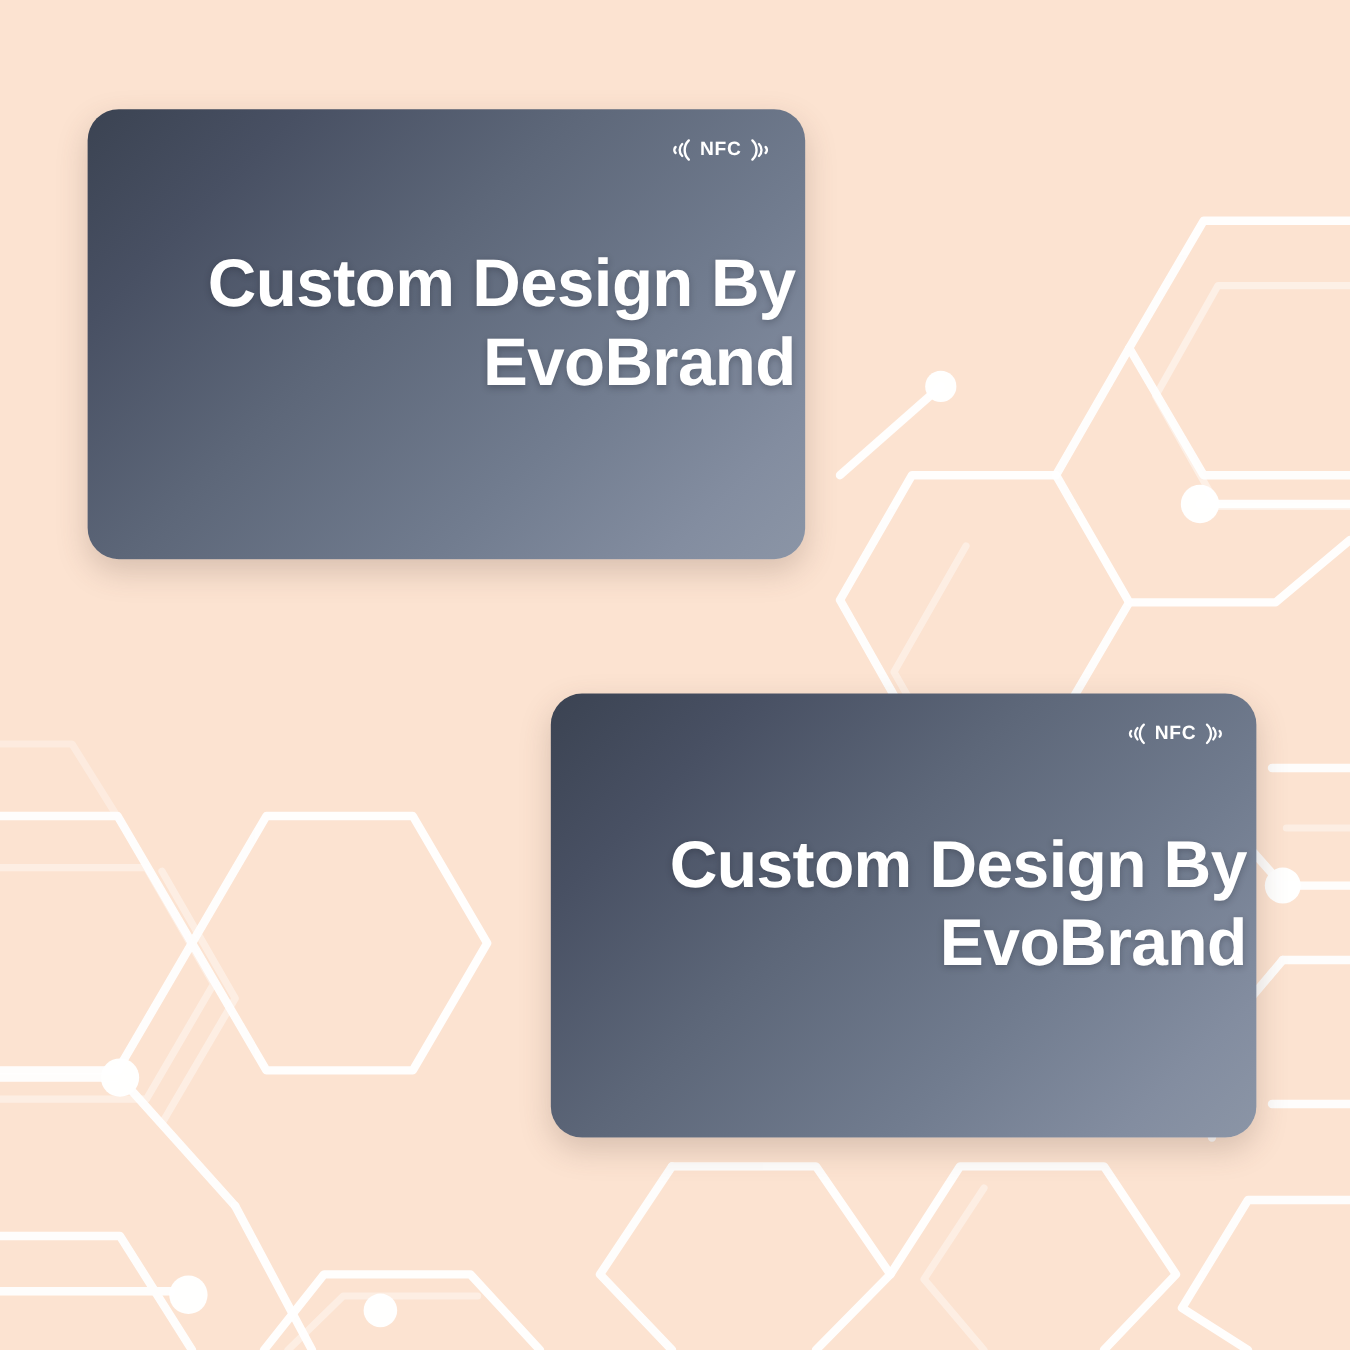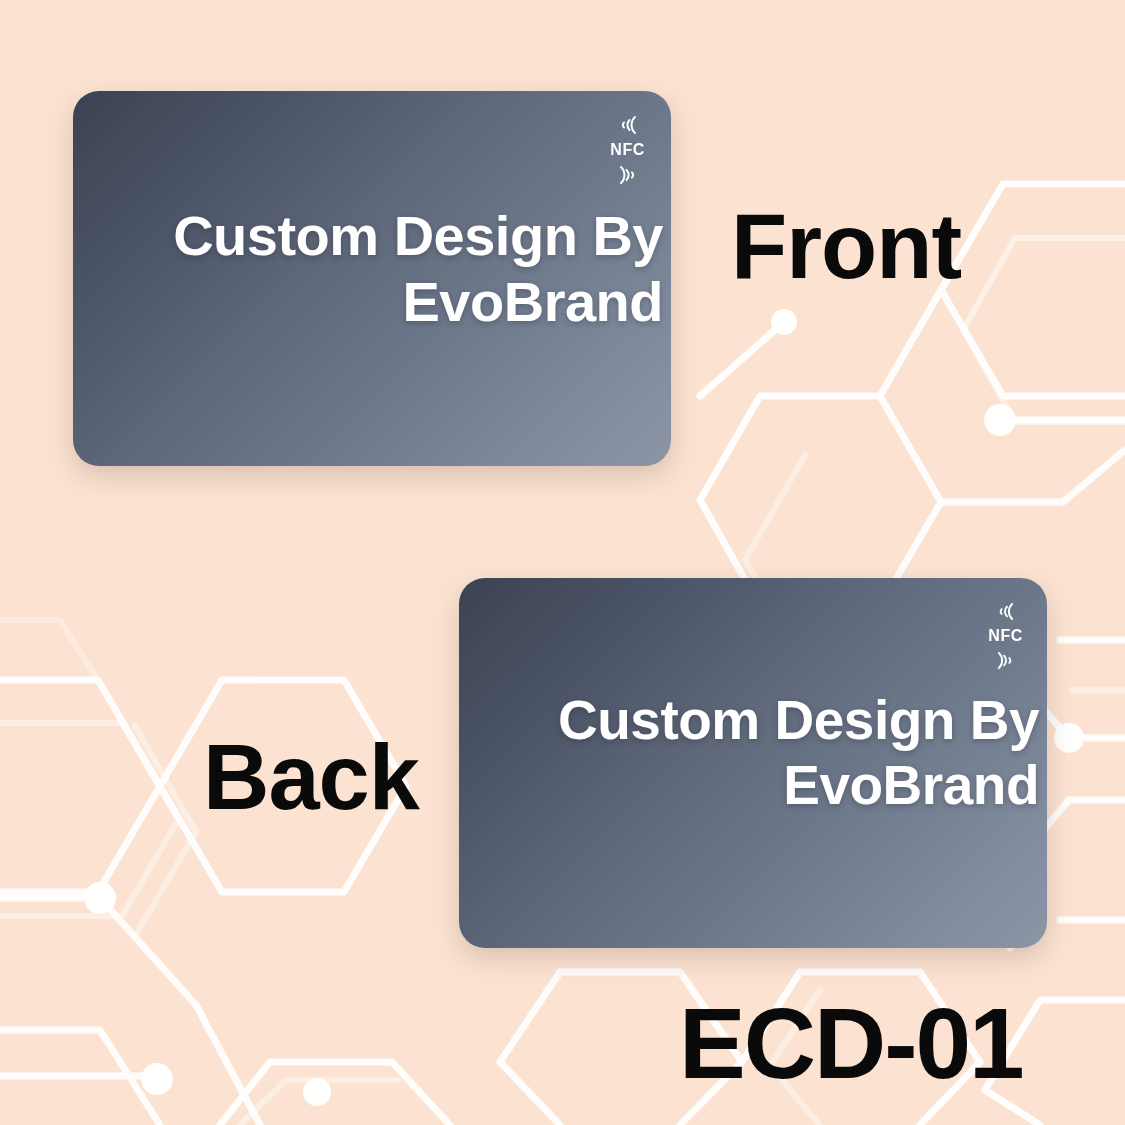--- a/index.html
+++ b/index.html
@@ -83,21 +83,20 @@
     font-size: 55px;
     padding: 0 8px;
   }
 
   
   .nfc-mark {
     position: absolute;
     display: flex;
     align-items: center;
     gap: 5px;
-    flex-direction: column;
   }
   .card-front .nfc-mark { right: 26px; top: 22px; }
   .card-back  .nfc-mark { right: 24px; top: 22px; }
 
   .nfc-mark .nfc-word {
     color: #ffffff;
     font-weight: bold;
     font-size: 16px;
     letter-spacing: 0.6px;
     line-height: 1;
@@ -246,19 +245,16 @@
           <path d="M4 4 A 11 11 0 0 1 4 20"></path>
           <path d="M9.5 7 A 7 7 0 0 1 9.5 17"></path>
           <path d="M15 9.5 A 3.4 3.4 0 0 1 15 14.5"></path>
         </g>
       </svg>
     </div>
     <div class="card-title">Custom Design By
 EvoBrand</div>
   </div>
 
-  <div class="caption" id="caption-front">Front</div>
-
-  <div class="caption" id="caption-back">Back</div>
-
-  <div class="caption" id="code-label">ECD-01</div>
+
+
 
 </div>
 
 </body></html>

